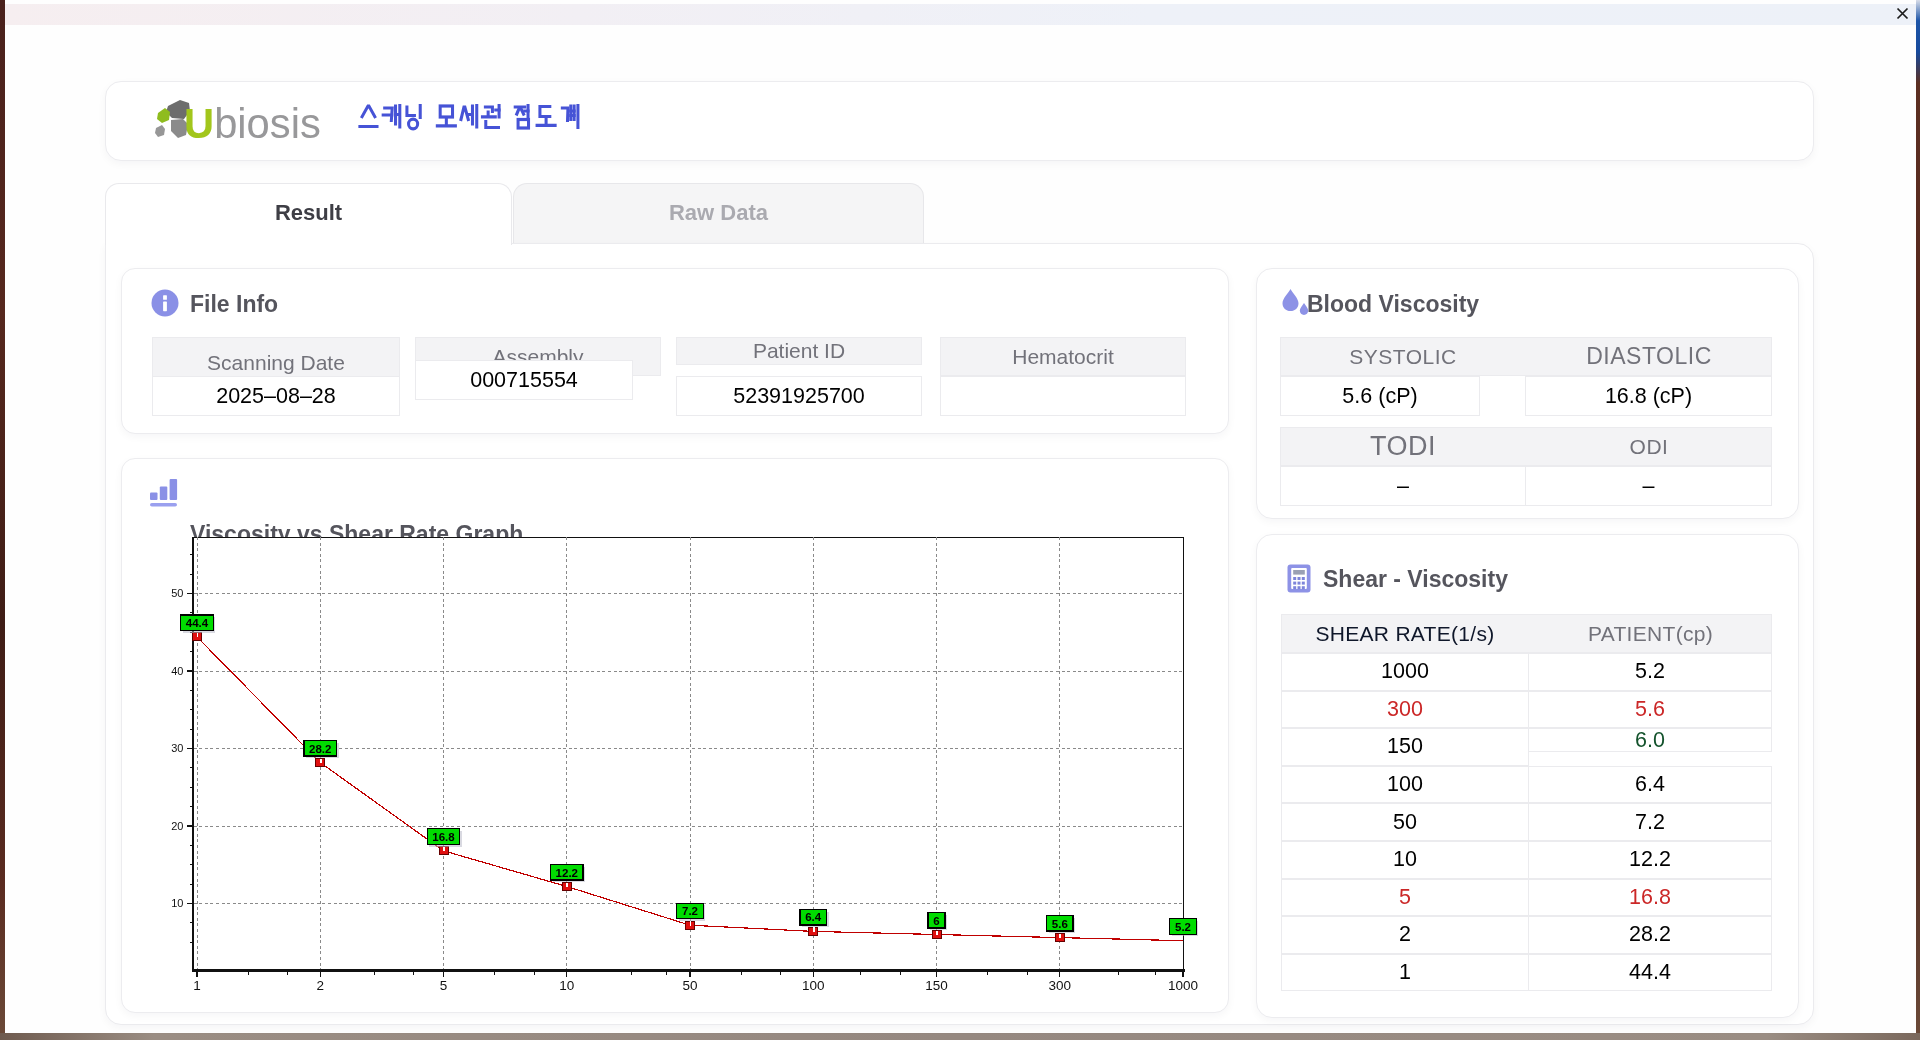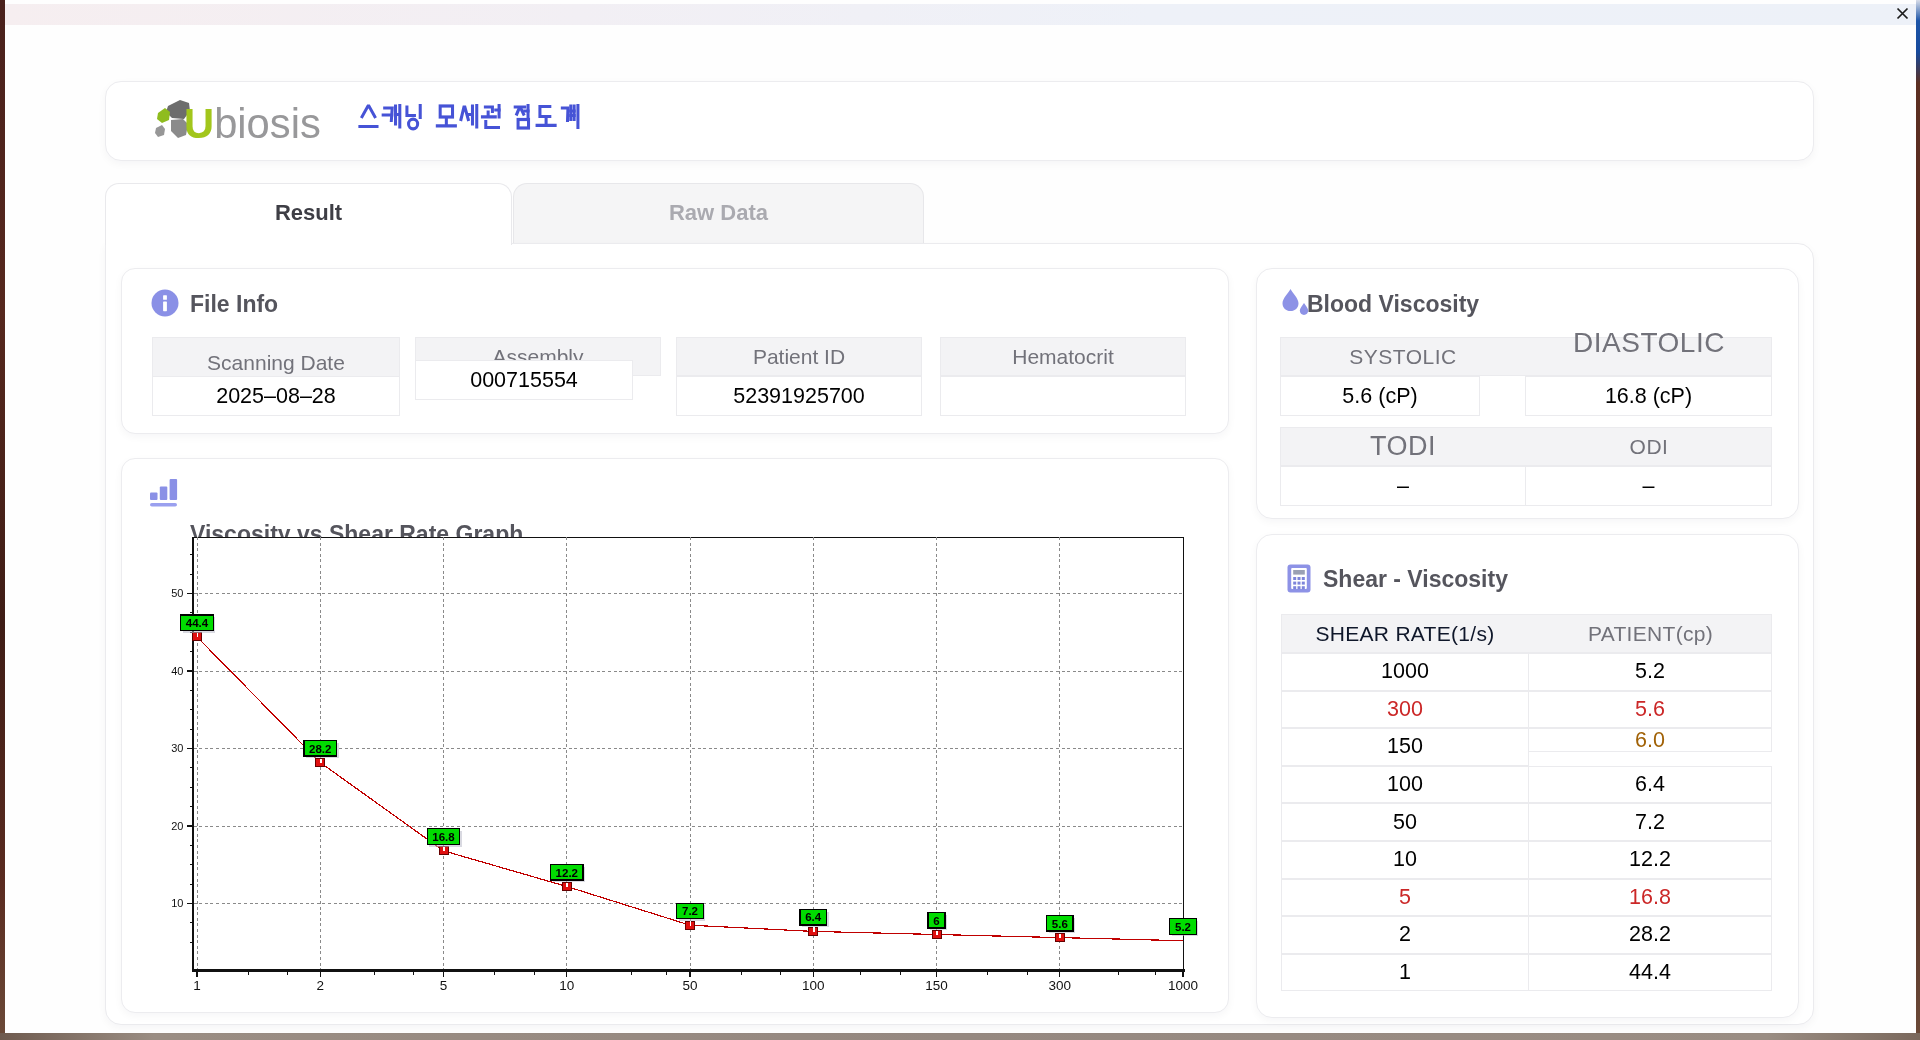--- a/index.html
+++ b/index.html
@@ -92,21 +92,21 @@
 <svg class="abs" style="left:151px;top:289px;" width="28" height="28" viewBox="0 0 28 28">
   <circle cx="14" cy="14" r="13.5" fill="#8a90e6"></circle>
   <rect x="12.1" y="6.2" width="3.8" height="4.6" rx="0.6" fill="#fff"></rect>
   <rect x="12.1" y="12.6" width="3.8" height="9.6" rx="0.6" fill="#fff"></rect>
 </svg>
 <div class="ctitle" style="left:190px;top:291px;">File Info</div>
 <div class="hcell" style="left:152px;top:337px;width:248px;height:52px;">Scanning Date</div>
 <div class="vcell" style="left:152px;top:376px;width:248px;height:40px;">2025–08–28</div>
 <div class="hcell" style="left:415px;top:337px;width:246px;height:39px;">Assembly</div>
 <div class="vcell" style="left:415px;top:360px;width:218px;height:40px;">000715554</div>
-<div class="hcell" style="left:676px;top:337px;width:246px;height:39px;">Patient ID</div>
+<div class="hcell" style="left:676px;top:337px;width:246px;height:28px;">Patient ID</div>
 <div class="vcell" style="left:676px;top:376px;width:246px;height:40px;">52391925700</div>
 <div class="hcell" style="left:940px;top:337px;width:246px;height:39px;">Hematocrit</div>
 <div class="vcell" style="left:940px;top:376px;width:246px;height:40px;"></div>
 
 <div class="card" style="left:121px;top:458px;width:1108px;height:555px;border-radius:14px;"></div>
 <svg class="abs" style="left:149px;top:478px;" width="30" height="30" viewBox="0 0 30 30">
   <rect x="1" y="14.5" width="7.5" height="7.5" rx="1" fill="#8a90e6"></rect>
   <rect x="10.8" y="8.5" width="7.5" height="13.5" rx="1" fill="#8a90e6"></rect>
   <rect x="20.6" y="1" width="7.5" height="21" rx="1" fill="#8a90e6"></rect>
   <rect x="1" y="25" width="27" height="3.6" rx="1.8" fill="#9aa0ef"></rect>
@@ -254,21 +254,21 @@
 </svg>
 
 <div class="card" style="left:1256px;top:268px;width:543px;height:251px;"></div>
 <svg class="abs" style="left:1281px;top:287px;" width="30" height="32" viewBox="0 0 30 32">
   <path d="M9.5 2 C12 6.5 17.5 11.5 17.5 16.2 C17.5 21 14 24 9.5 24 C5 24 1.5 21 1.5 16.2 C1.5 11.5 7 6.5 9.5 2 Z" fill="#8d92e6"></path>
   <path d="M23 16 C24.3 18.4 27.2 21 27.2 23.6 C27.2 26.2 25.3 27.9 23 27.9 C20.7 27.9 18.8 26.2 18.8 23.6 C18.8 21 21.7 18.4 23 16 Z" fill="#8d92e6"></path>
 </svg>
 <div class="ctitle" style="left:1307px;top:291px;">Blood Viscosity</div>
 <div class="hcell" style="left:1280px;top:337px;width:492px;height:39px;"></div>
 <div class="abs" style="left:1280px;top:337px;width:246px;height:39px;display:flex;align-items:center;justify-content:center;color:#72727a;font-size:21px;letter-spacing:0.5px;">SYSTOLIC</div>
-<div class="abs" style="left:1526px;top:323px;width:246px;height:39px;display:flex;align-items:center;justify-content:center;color:#72727a;font-size:28px;letter-spacing:0.5px;">DIASTOLIC</div>
+<div class="abs" style="left:1526px;top:337px;width:246px;height:39px;display:flex;align-items:center;justify-content:center;color:#72727a;font-size:23px;letter-spacing:0.5px;">DIASTOLIC</div>
 <div class="vcell" style="left:1280px;top:376px;width:200px;height:40px;">5.6 (cP)</div>
 <div class="vcell" style="left:1525px;top:376px;width:247px;height:40px;">16.8 (cP)</div>
 <div class="hcell" style="left:1280px;top:427px;width:492px;height:39px;"></div>
 <div class="abs" style="left:1280px;top:427px;width:246px;height:39px;display:flex;align-items:center;justify-content:center;color:#72727a;font-size:27px;letter-spacing:0.5px;">TODI</div>
 <div class="abs" style="left:1526px;top:427px;width:246px;height:39px;display:flex;align-items:center;justify-content:center;color:#72727a;font-size:21px;letter-spacing:0.5px;">ODI</div>
 <div class="vcell" style="left:1280px;top:466px;width:246px;height:40px;">–</div>
 <div class="vcell" style="left:1525px;top:466px;width:247px;height:40px;">–</div>
 
 <div class="card" style="left:1256px;top:534px;width:543px;height:484px;"></div>
 <svg class="abs" style="left:1287px;top:564px;" width="24" height="29" viewBox="0 0 24 29">
@@ -289,21 +289,21 @@
 </svg>
 <div class="ctitle" style="left:1323px;top:566px;">Shear - Viscosity</div>
 <div class="hcell" style="left:1281px;top:614px;width:491px;height:39px;"></div>
 <div class="abs" style="left:1281px;top:614px;width:248px;height:39px;display:flex;align-items:center;justify-content:center;color:#0f172a;font-size:21px;letter-spacing:0.3px;">SHEAR RATE(1/s)</div>
 <div class="abs" style="left:1529px;top:614px;width:243px;height:39px;display:flex;align-items:center;justify-content:center;color:#72727a;font-size:21px;letter-spacing:0.3px;">PATIENT(cp)</div>
 <div class="vcell" style="left:1281px;top:653.0px;width:248px;height:37.6px;color:#000;">1000</div>
 <div class="vcell" style="left:1528px;top:653.0px;width:244px;height:37.6px;color:#000;">5.2</div>
 <div class="vcell" style="left:1281px;top:690.6px;width:248px;height:37.6px;color:#cb2727;">300</div>
 <div class="vcell" style="left:1528px;top:690.6px;width:244px;height:37.6px;color:#cb2727;">5.6</div>
 <div class="vcell" style="left:1281px;top:728.2px;width:248px;height:37.6px;color:#000;">150</div>
-<div class="vcell" style="left:1528px;top:728.2px;width:244px;height:24px;color:#a16207;">6.0</div>
+<div class="vcell" style="left:1528px;top:728.2px;width:244px;height:24px;color:#14532d;">6.0</div>
 <div class="vcell" style="left:1281px;top:765.8px;width:248px;height:37.6px;color:#000;">100</div>
 <div class="vcell" style="left:1528px;top:765.8px;width:244px;height:37.6px;color:#000;">6.4</div>
 <div class="vcell" style="left:1281px;top:803.4px;width:248px;height:37.6px;color:#000;">50</div>
 <div class="vcell" style="left:1528px;top:803.4px;width:244px;height:37.6px;color:#000;">7.2</div>
 <div class="vcell" style="left:1281px;top:841.0px;width:248px;height:37.6px;color:#000;">10</div>
 <div class="vcell" style="left:1528px;top:841.0px;width:244px;height:37.6px;color:#000;">12.2</div>
 <div class="vcell" style="left:1281px;top:878.6px;width:248px;height:37.6px;color:#cb2727;">5</div>
 <div class="vcell" style="left:1528px;top:878.6px;width:244px;height:37.6px;color:#cb2727;">16.8</div>
 <div class="vcell" style="left:1281px;top:916.2px;width:248px;height:37.6px;color:#000;">2</div>
 <div class="vcell" style="left:1528px;top:916.2px;width:244px;height:37.6px;color:#000;">28.2</div>

